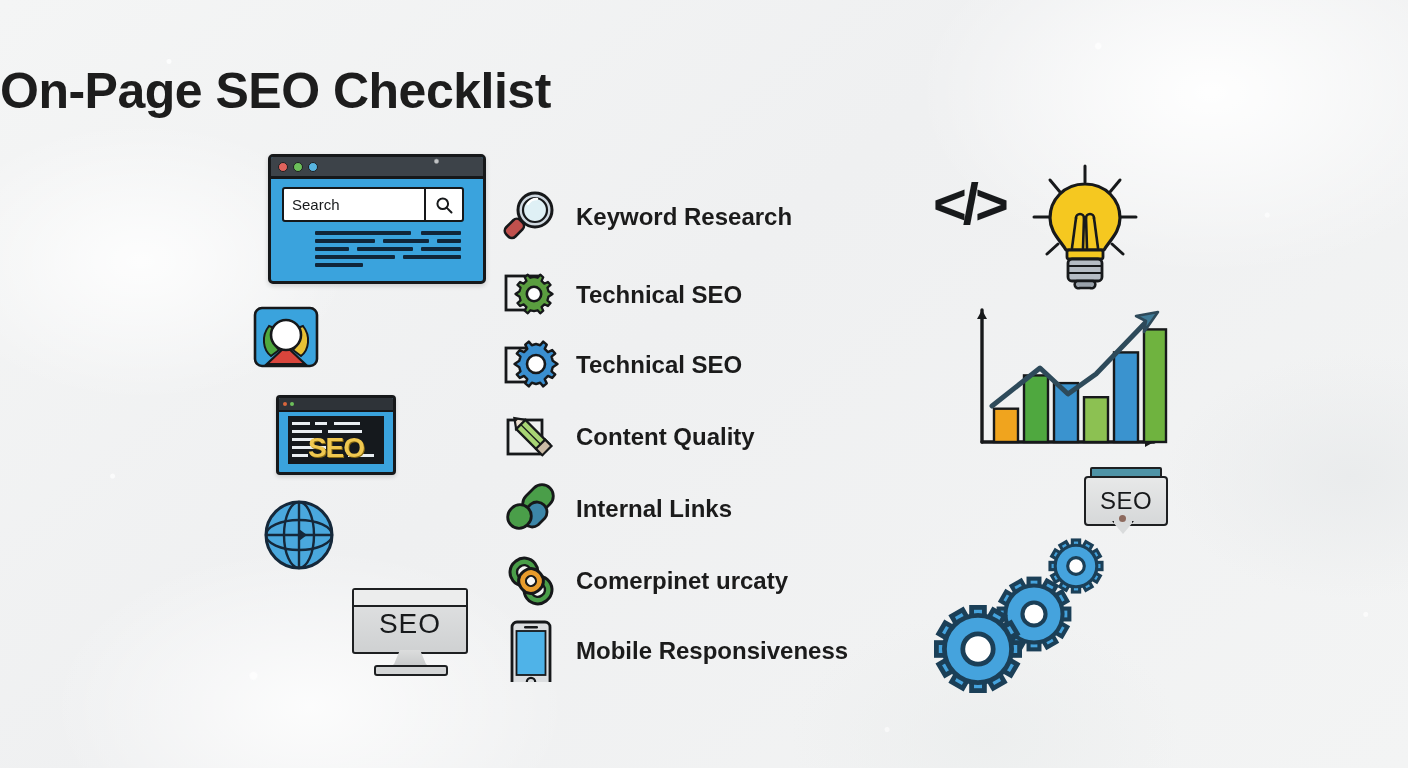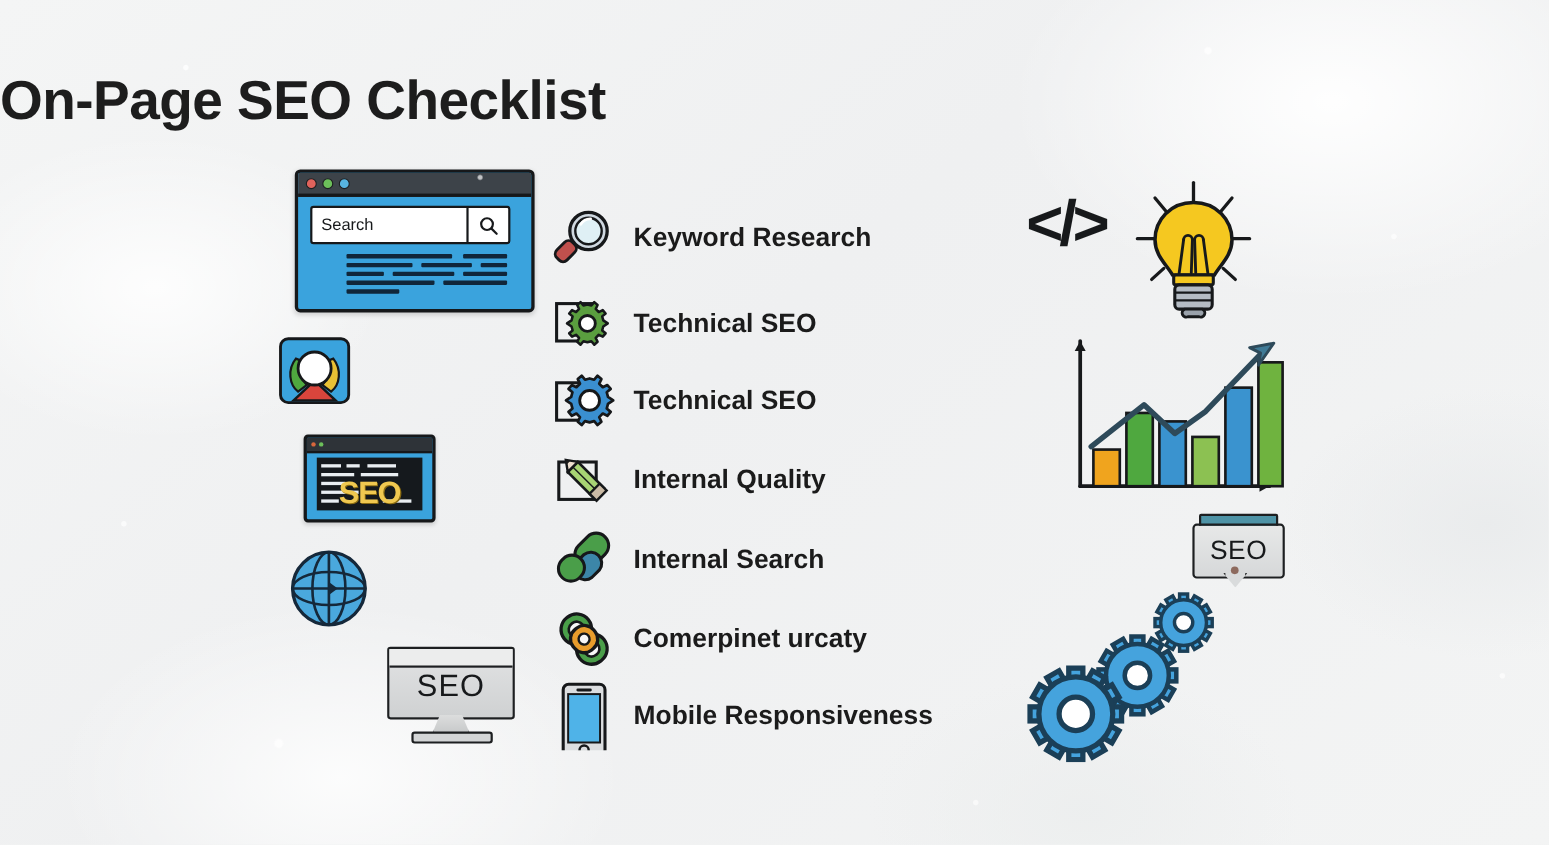--- a/index.html
+++ b/index.html
@@ -253,32 +253,32 @@
           <rect x="8" y="14" width="34" height="34" fill="none" stroke="#16181a" stroke-width="2.8"></rect>
           <g transform="rotate(45 31 28)">
             <rect x="17" y="22" width="34" height="13" fill="#a8d474" stroke="#16181a" stroke-width="2.4"></rect>
             <line x1="17" y1="28.5" x2="51" y2="28.5" stroke="#16181a" stroke-width="1.3"></line>
             <rect x="45" y="22" width="9" height="13" fill="#cbbba6" stroke="#16181a" stroke-width="2.2"></rect>
             <path d="M17 22 L8 28.5 L17 35 Z" fill="#eedfcf" stroke="#16181a" stroke-width="2.2"></path>
             <path d="M11.5 26.5 L8 28.5 L11.5 30.5 Z" fill="#1b1b1b"></path>
           </g>
         </svg>
       </span>
-      <span class="chk-label">Internal Quality</span>
+      <span class="chk-label">Content Quality</span>
     </div>
 
     <div class="chk-row" style="top:310px">
       <span class="chk-icon">
         <svg width="62" height="62" viewBox="0 0 62 62">
           <path d="M34 10 a11 11 0 0 1 16 16 l-8 8 a11 11 0 0 1 -16 -16 Z" fill="#4a9e49" stroke="#16181a" stroke-width="2.8" stroke-linejoin="round"></path>
           <path d="M31 26 a10 10 0 0 1 14 14 l-7 7 a10 10 0 0 1 -14 -14 Z" fill="#3c86a8" stroke="#16181a" stroke-width="2.8" stroke-linejoin="round"></path>
           <path d="M12 30 a11 11 0 0 1 16 16 l-1 1 a11 11 0 0 1 -16 -16 Z" fill="#4a9e49" stroke="#16181a" stroke-width="2.8" stroke-linejoin="round"></path>
         </svg>
       </span>
-      <span class="chk-label">Internal Search</span>
+      <span class="chk-label">Internal Links</span>
     </div>
 
     <div class="chk-row" style="top:382px">
       <span class="chk-icon">
         <svg width="62" height="62" viewBox="0 0 62 62">
           <g transform="rotate(-38 31 31)">
             <rect x="17" y="6" width="28" height="27" rx="13.5" fill="#4a9e49" stroke="#16181a" stroke-width="3"></rect>
             <rect x="24" y="13" width="14" height="13" rx="6.5" fill="#f7f7f7" stroke="#16181a" stroke-width="2.4"></rect>
             <rect x="17" y="29" width="28" height="27" rx="13.5" fill="#4a9e49" stroke="#16181a" stroke-width="3"></rect>
             <rect x="24" y="36" width="14" height="13" rx="6.5" fill="#f7f7f7" stroke="#16181a" stroke-width="2.4"></rect>

